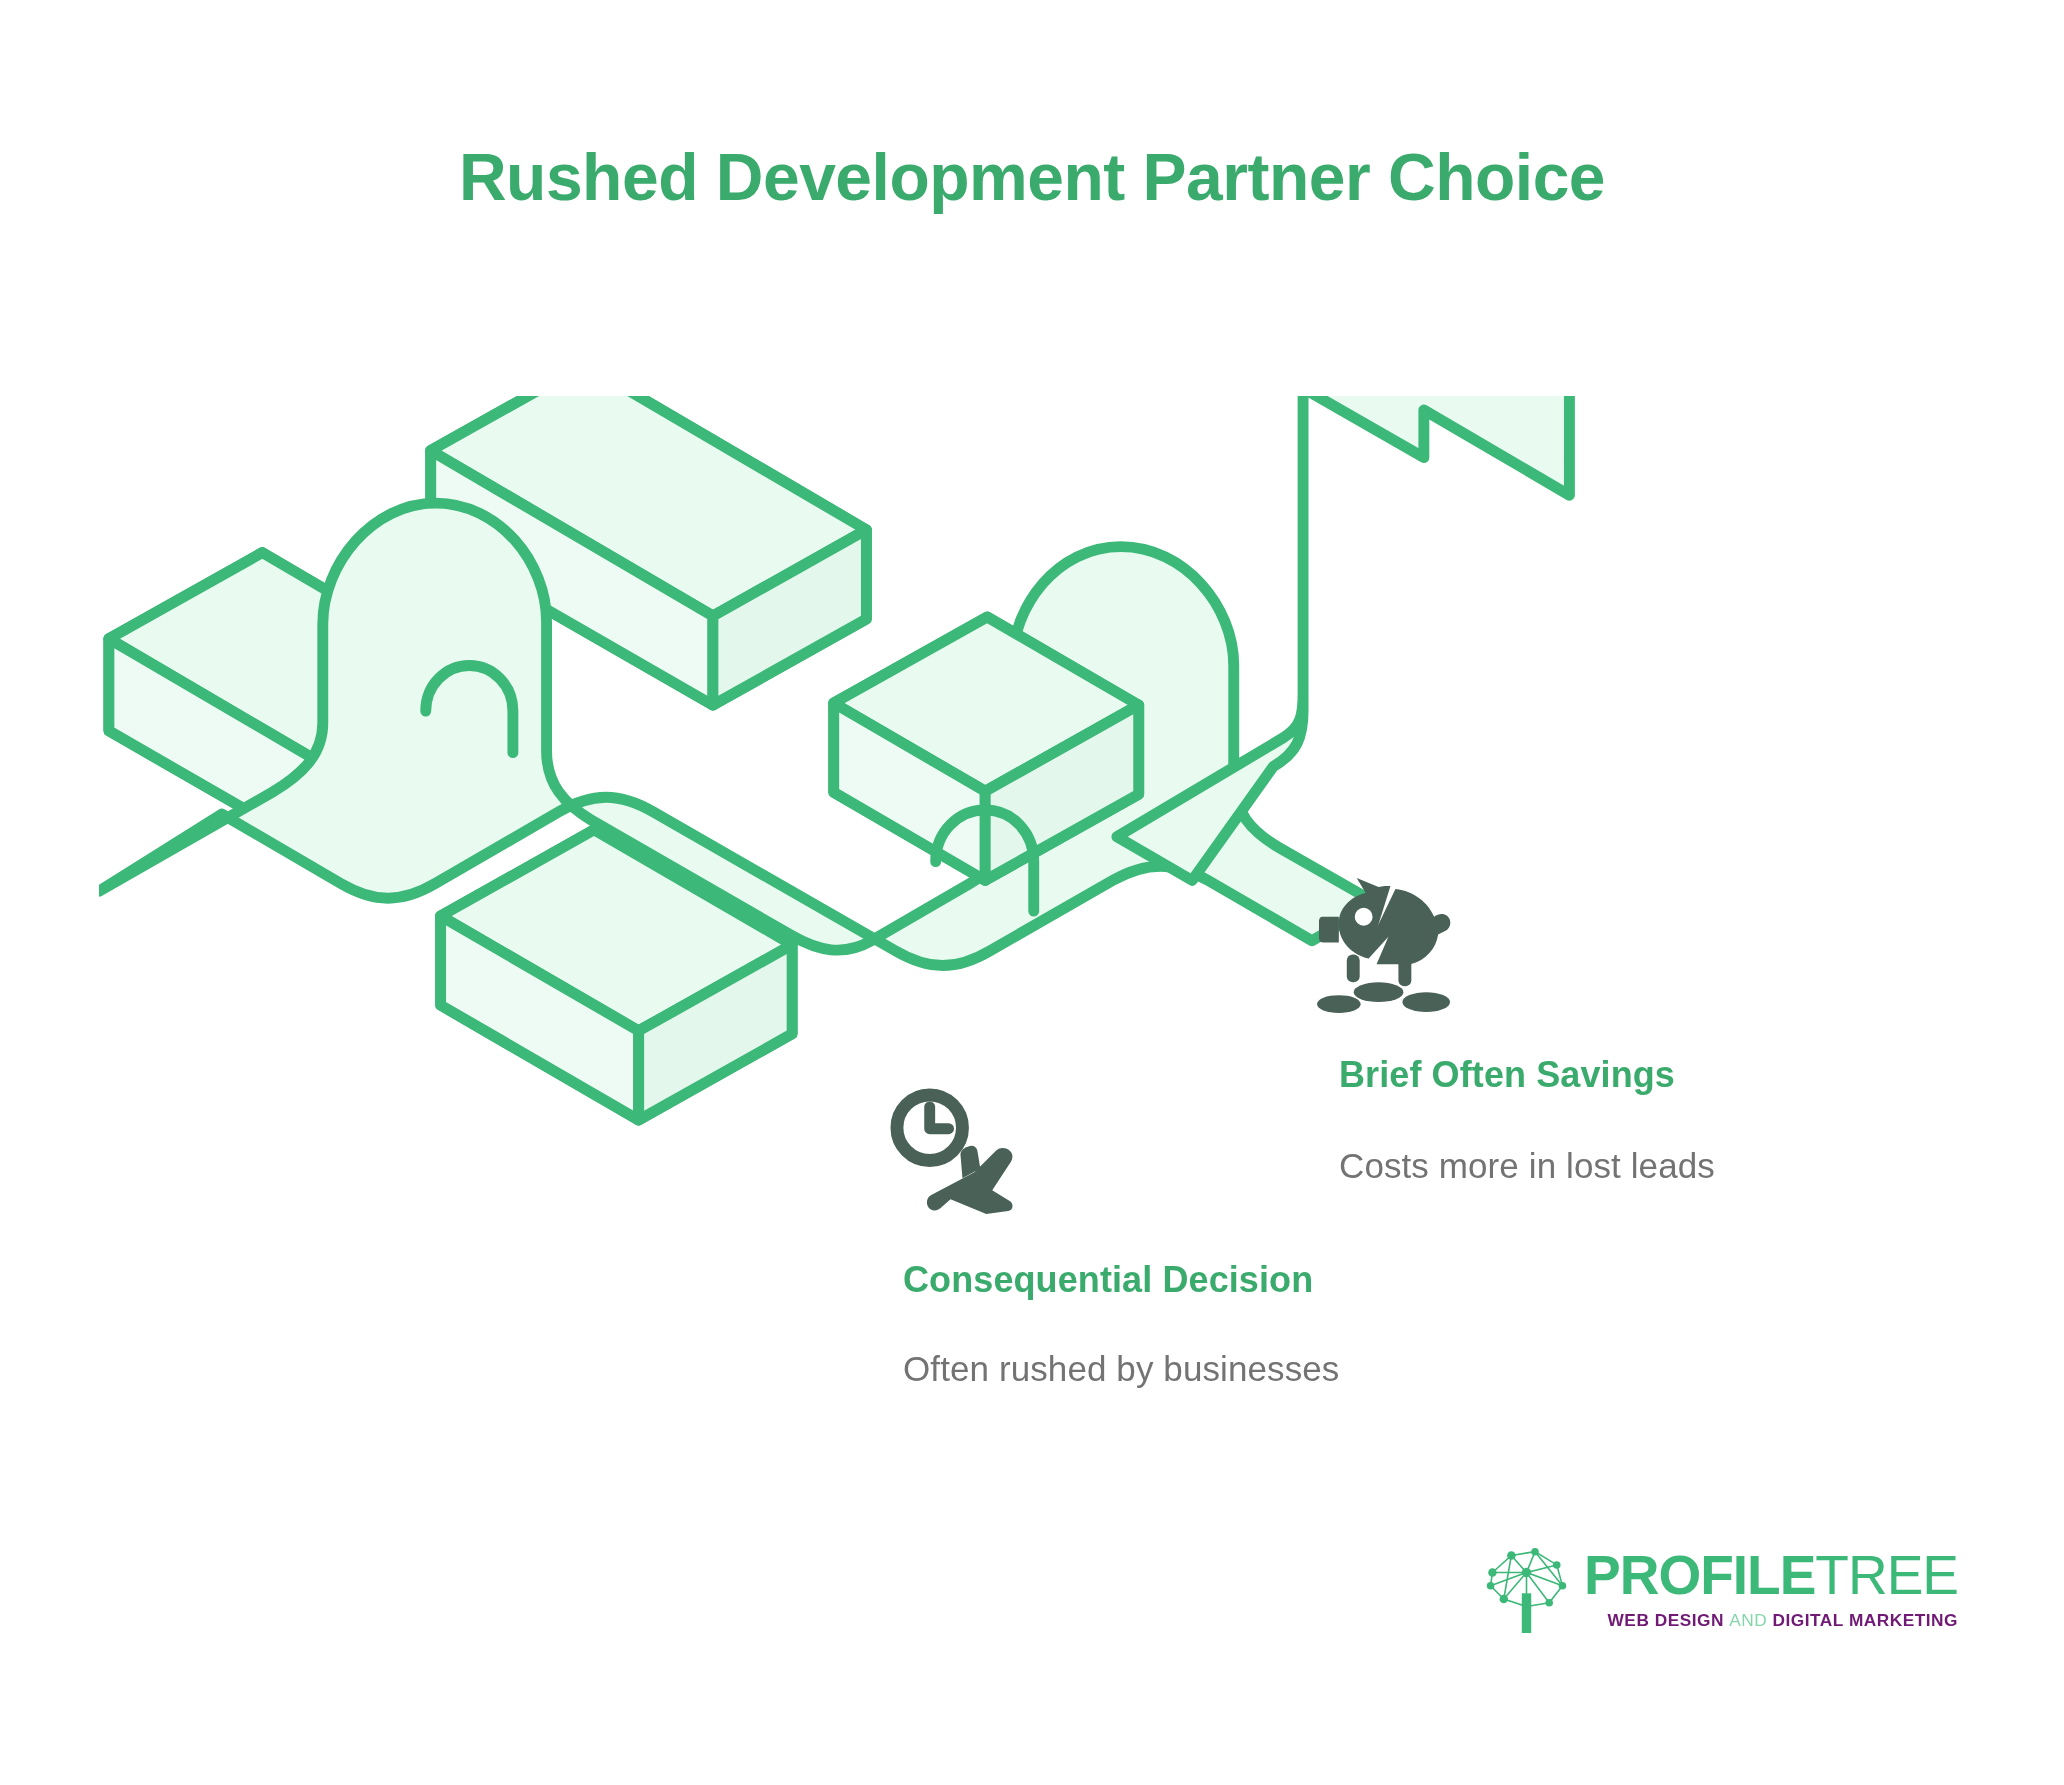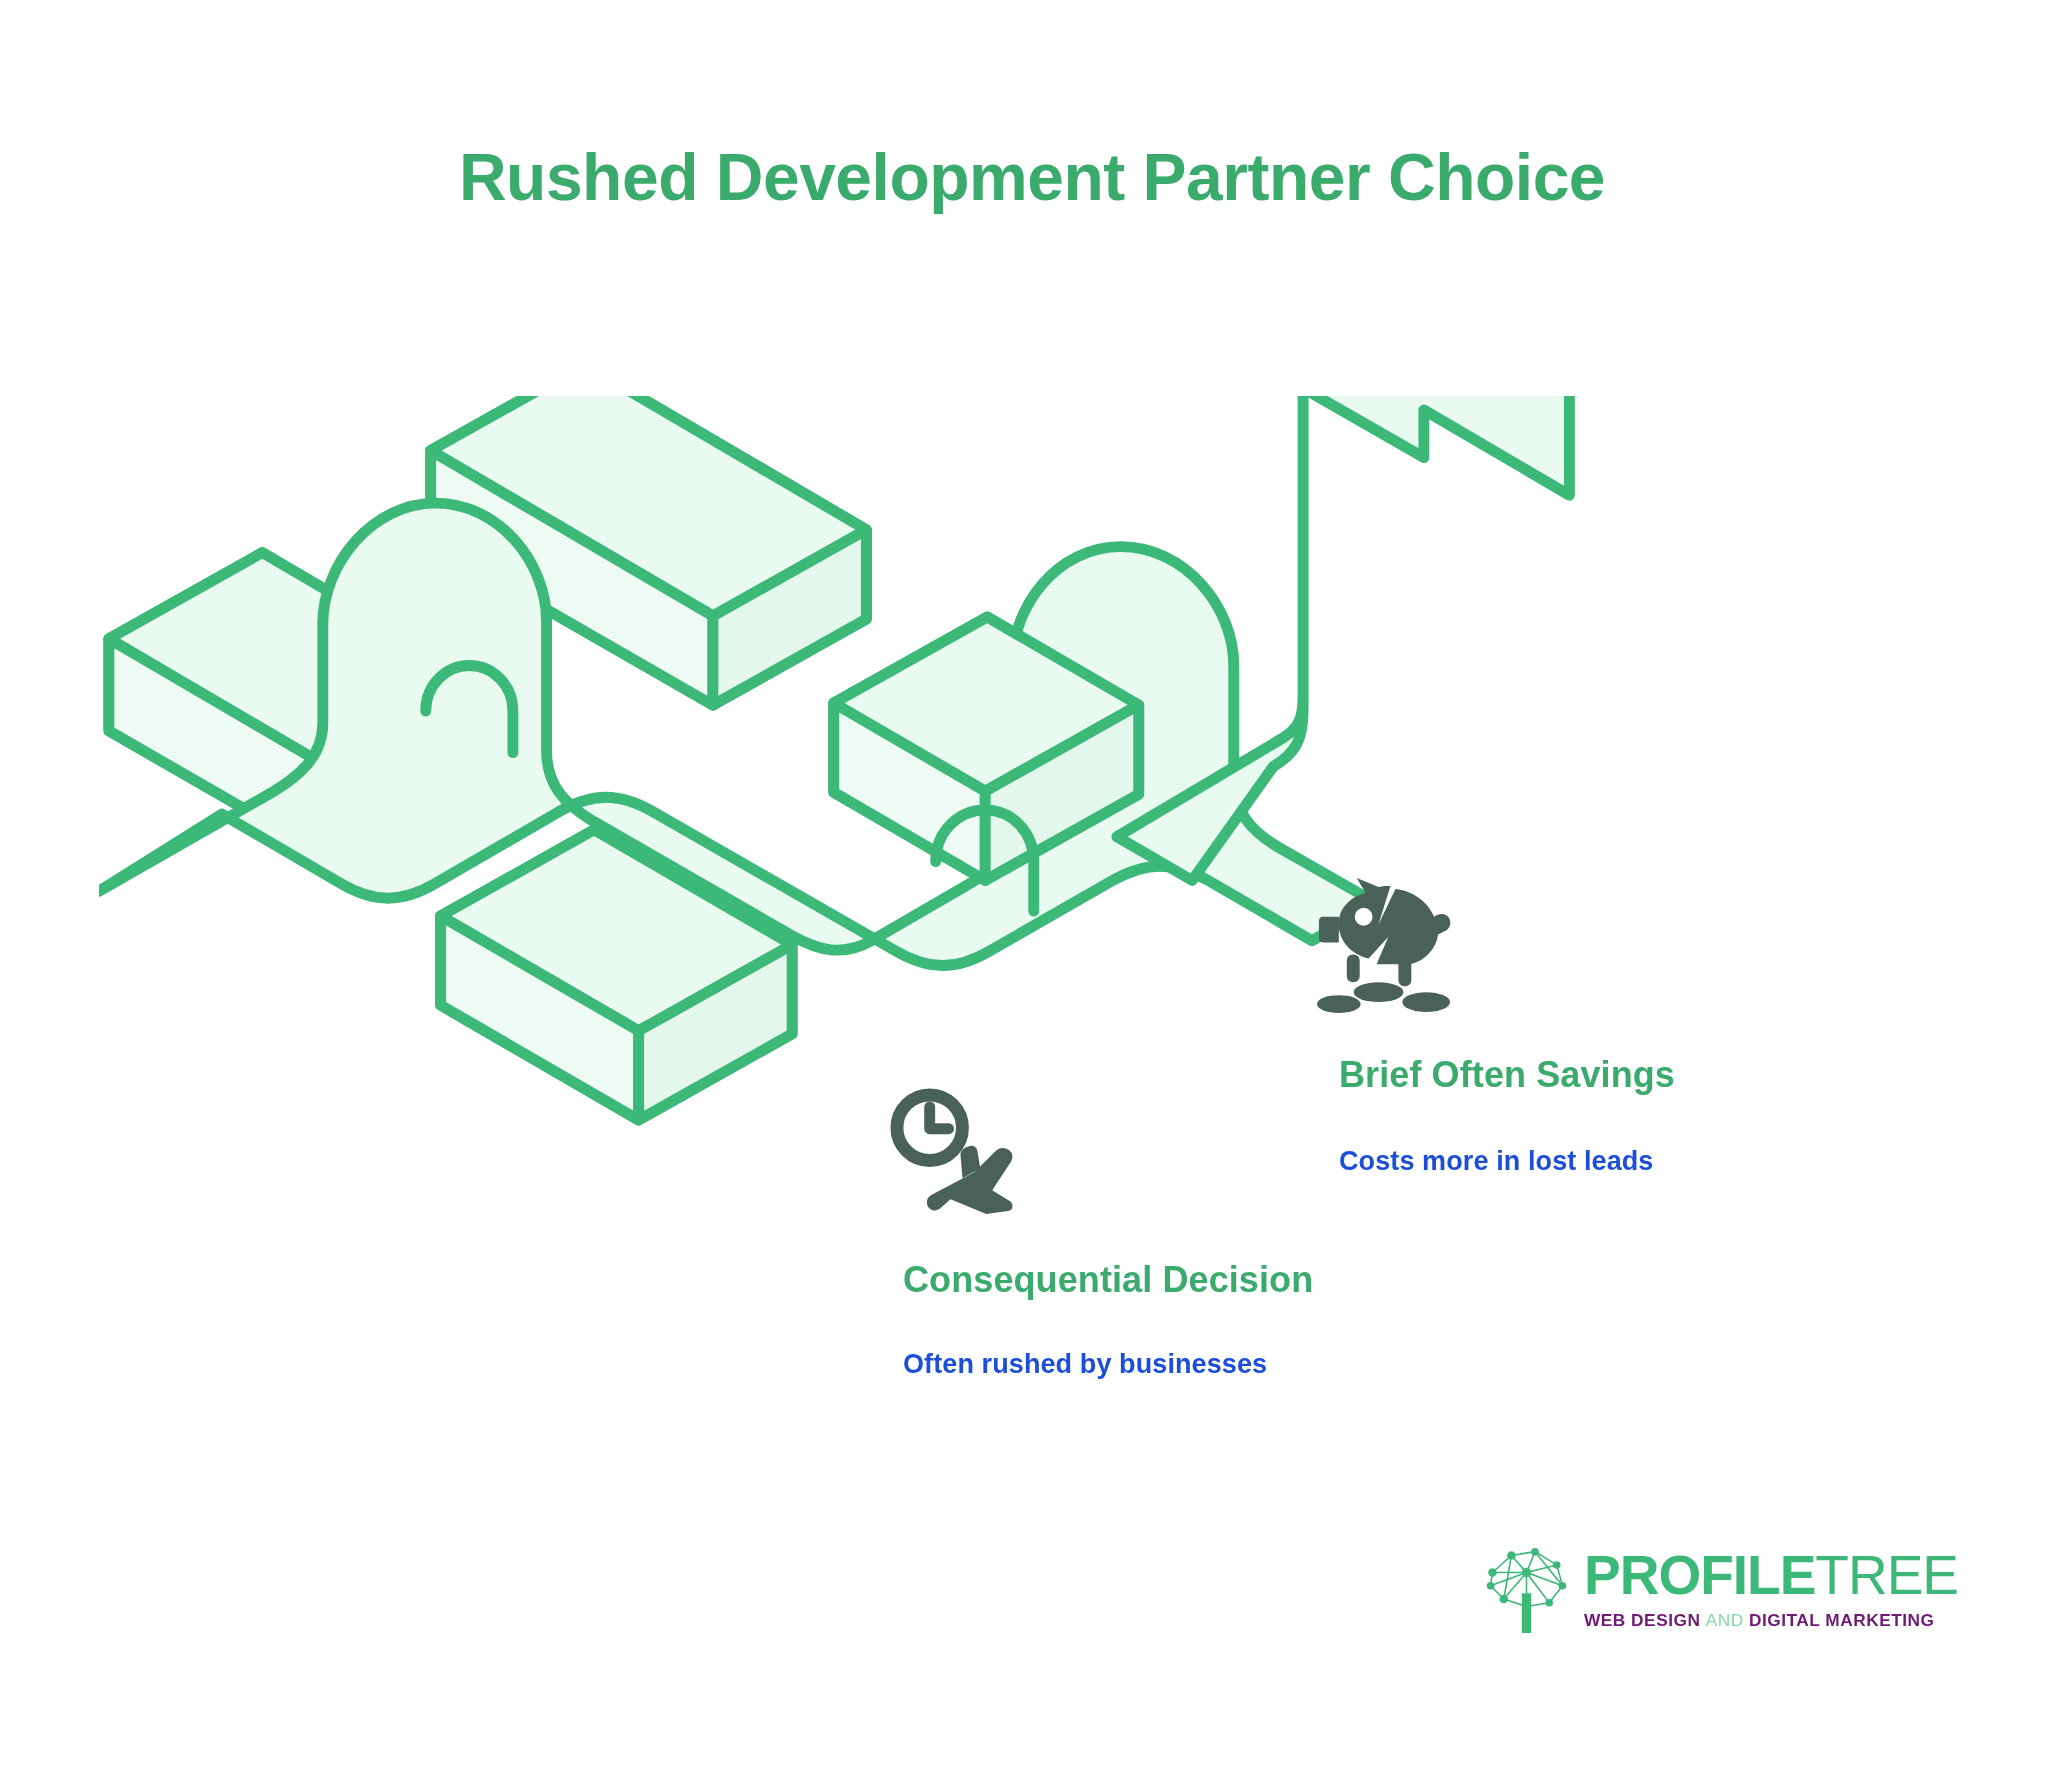--- a/index.html
+++ b/index.html
@@ -37,41 +37,41 @@
   .callout-icon { position:absolute; }
   .callout-icon svg { display:block; }
   .callout-heading {
     font-size:36px;
     font-weight:700;
     color:#3aab6d;
     white-space:nowrap;
     letter-spacing:0.1px;
   }
   .callout-sub {
-    font-size:27px;
-    font-weight:700;
-    color:#1d4ed8;
+    font-size:35px;
+    font-weight:400;
+    color:#737373;
     white-space:nowrap;
     letter-spacing:0.1px;
   }
 
   
   .abs { position:absolute; }
 
   
   #brand-logo {
     position:absolute;
     left:1483px; top:1544px;
     display:flex;
     align-items:center;
     gap:14px;
   }
   #brand-logo .logo-mark { width:87px; height:91px; flex:0 0 auto; }
   #brand-logo .logo-mark svg { display:block; width:100%; height:100%; }
-  .logo-text { display:flex; flex-direction:column; }
+  .logo-text { display:flex; flex-direction:column;align-items:flex-end; }
   .logo-wordmark {
     font-size:55px;
     line-height:1.0;
     letter-spacing:-1px;
     white-space:nowrap;
   }
   .logo-wordmark .wm-bold { font-weight:700; color:#3cb878; }
   .logo-wordmark .wm-light { font-weight:400; color:#3cb878; }
   .logo-tagline {
     margin-top:7px;

